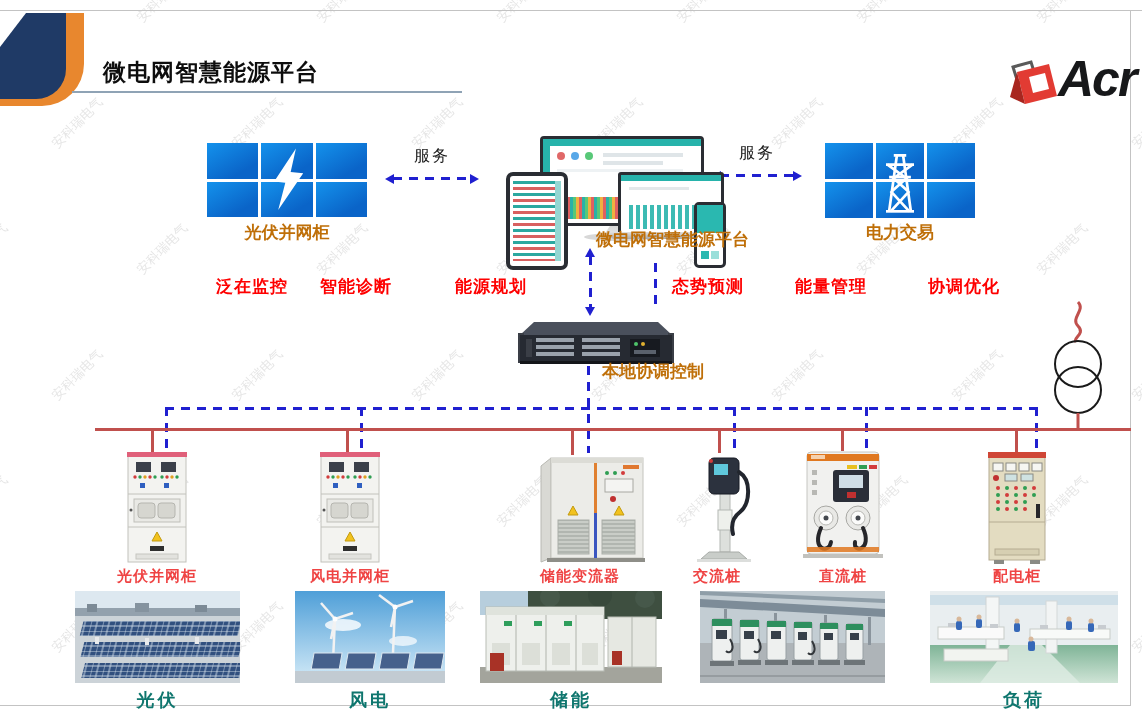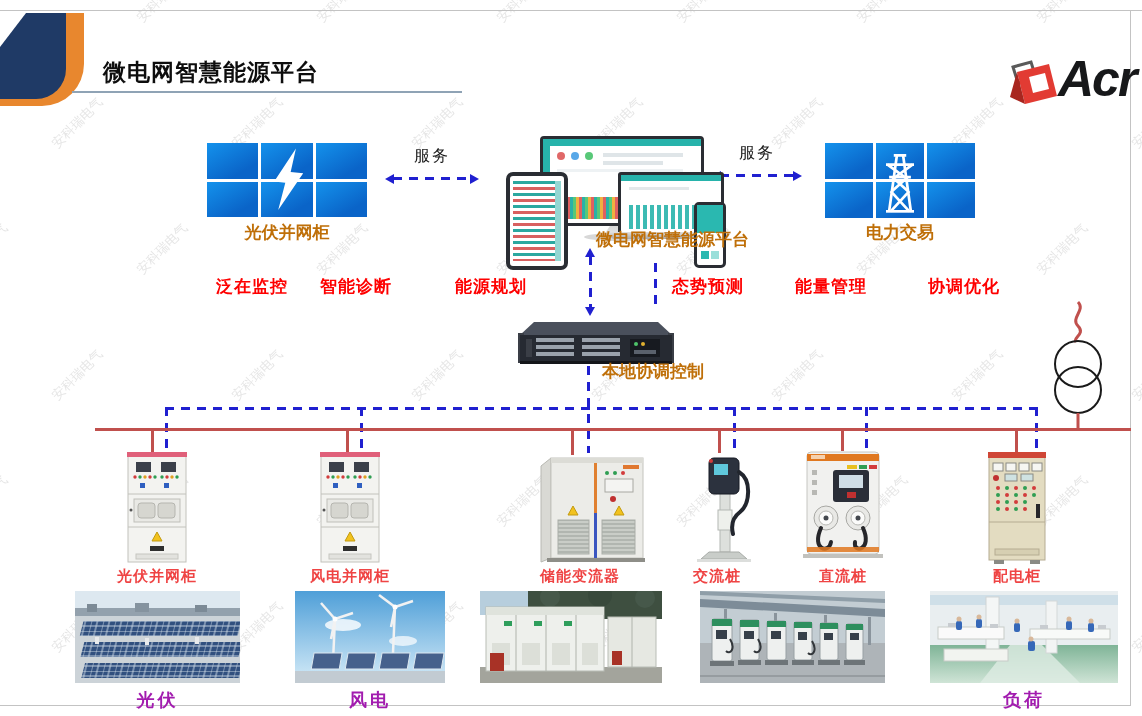--- a/index.html
+++ b/index.html
@@ -13,21 +13,21 @@
   .frame{background:#c3c3c3;}
   
   .title{font-size:23px;font-weight:bold;color:#0d0d0d;letter-spacing:1px;white-space:nowrap;}
   .title-rule{height:2px;background:#8fa3b5;}
   .logo-text{font-size:50px;font-weight:bold;font-style:italic;color:#17181a;letter-spacing:-2px;white-space:nowrap;}
   
   .olabel{color:#bf6f08;font-weight:bold;font-size:17px;text-align:center;white-space:nowrap;}
   .svc{font-size:16px;color:#1a1a1a;text-align:center;letter-spacing:2px;}
   .feature{position:absolute;top:275px;color:#fe0000;font-weight:bold;font-size:17px;white-space:nowrap;letter-spacing:1px;}
   .eqlabel{position:absolute;top:567px;font-size:15px;font-weight:bold;color:#ef4444;text-align:center;letter-spacing:1px;}
-  .scenelabel{position:absolute;top:688px;font-size:18px;font-weight:bold;color:#a21caf;text-align:center;letter-spacing:3px;}
+  .scenelabel{position:absolute;top:688px;font-size:18px;font-weight:bold;color:#0f766e;text-align:center;letter-spacing:3px;}
   
   .hdash{height:3px;background:repeating-linear-gradient(90deg,#2020d0 0 9px,rgba(0,0,0,0) 9px 16px);}
   .vdash{width:3px;background:repeating-linear-gradient(180deg,#2020d0 0 9px,rgba(0,0,0,0) 9px 16px);}
   .redline{background:#c0504d;}
   
   .ah-l{width:0;height:0;border-top:5px solid transparent;border-bottom:5px solid transparent;border-right:9px solid #2020d0;}
   .ah-r{width:0;height:0;border-top:5px solid transparent;border-bottom:5px solid transparent;border-left:9px solid #2020d0;}
   .ah-u{width:0;height:0;border-left:5px solid transparent;border-right:5px solid transparent;border-bottom:9px solid #2020d0;}
   .ah-d{width:0;height:0;border-left:5px solid transparent;border-right:5px solid transparent;border-top:9px solid #2020d0;}
   
@@ -486,20 +486,21 @@
       <rect x="72" y="52" width="18" height="22" fill="#dcdfd8"></rect>
       <rect x="102" y="52" width="16" height="22" fill="#dcdfd8"></rect>
     <rect x="24" y="30" width="8" height="5" fill="#2e9e5b"></rect>
       <rect x="54" y="30" width="8" height="5" fill="#2e9e5b"></rect>
       <rect x="84" y="30" width="8" height="5" fill="#2e9e5b"></rect>
     <rect x="128" y="26" width="48" height="50" fill="#e6e8e2" stroke="#b9bdb6"></rect>
     <line x1="152" y1="26" x2="152" y2="76" stroke="#b0b4ac"></line>
     <rect x="10" y="62" width="14" height="18" fill="#a83226"></rect>
     <rect x="132" y="60" width="10" height="14" fill="#a83226"></rect>
   </svg>
+  <div class="scenelabel" style="left:480px;width:182px;">储能</div>
 
   <svg class="abs" style="left:700px;top:591px;" width="185" height="92" viewBox="0 0 185 92">
     <rect x="0" y="0" width="185" height="52" fill="#c3cdd3"></rect>
     <rect x="0" y="52" width="185" height="40" fill="#aeb4b8"></rect>
     <polygon points="0,0 185,8 185,12 0,4" fill="#8f9ea8"></polygon>
     <polygon points="0,8 185,18 185,26 0,16" fill="#7d8c98"></polygon>
     <g fill="#8a949c">
         <rect x="24" y="18" width="3" height="34"></rect>
         <rect x="74" y="22" width="3" height="32"></rect>
         <rect x="124" y="24" width="3" height="30"></rect>

